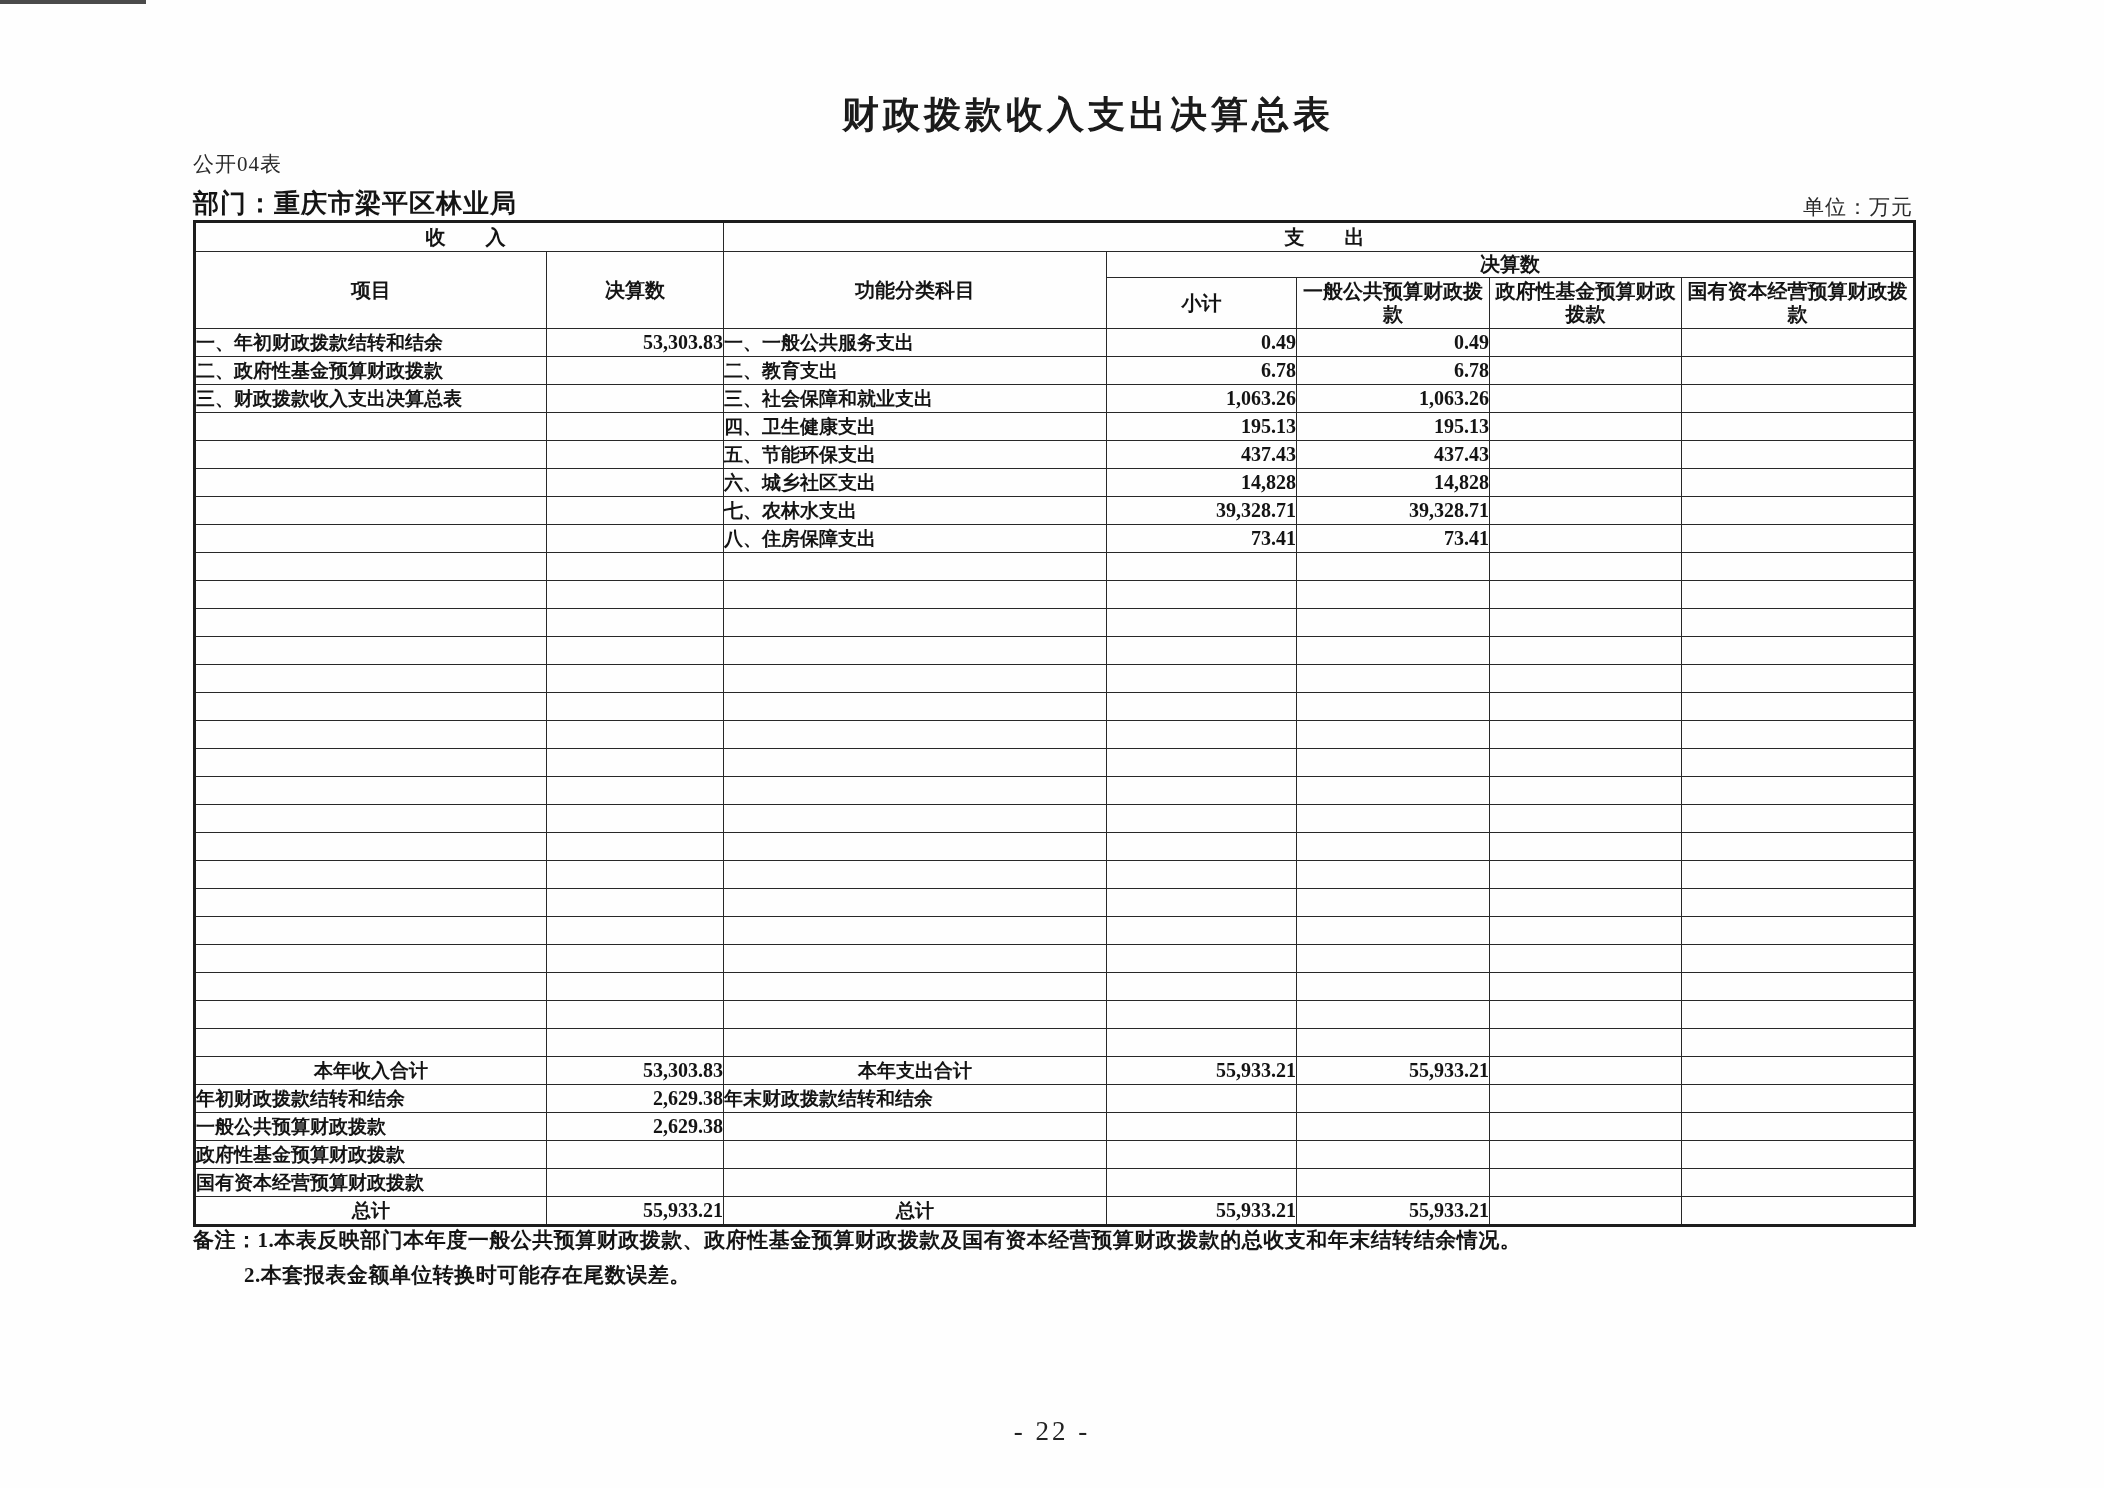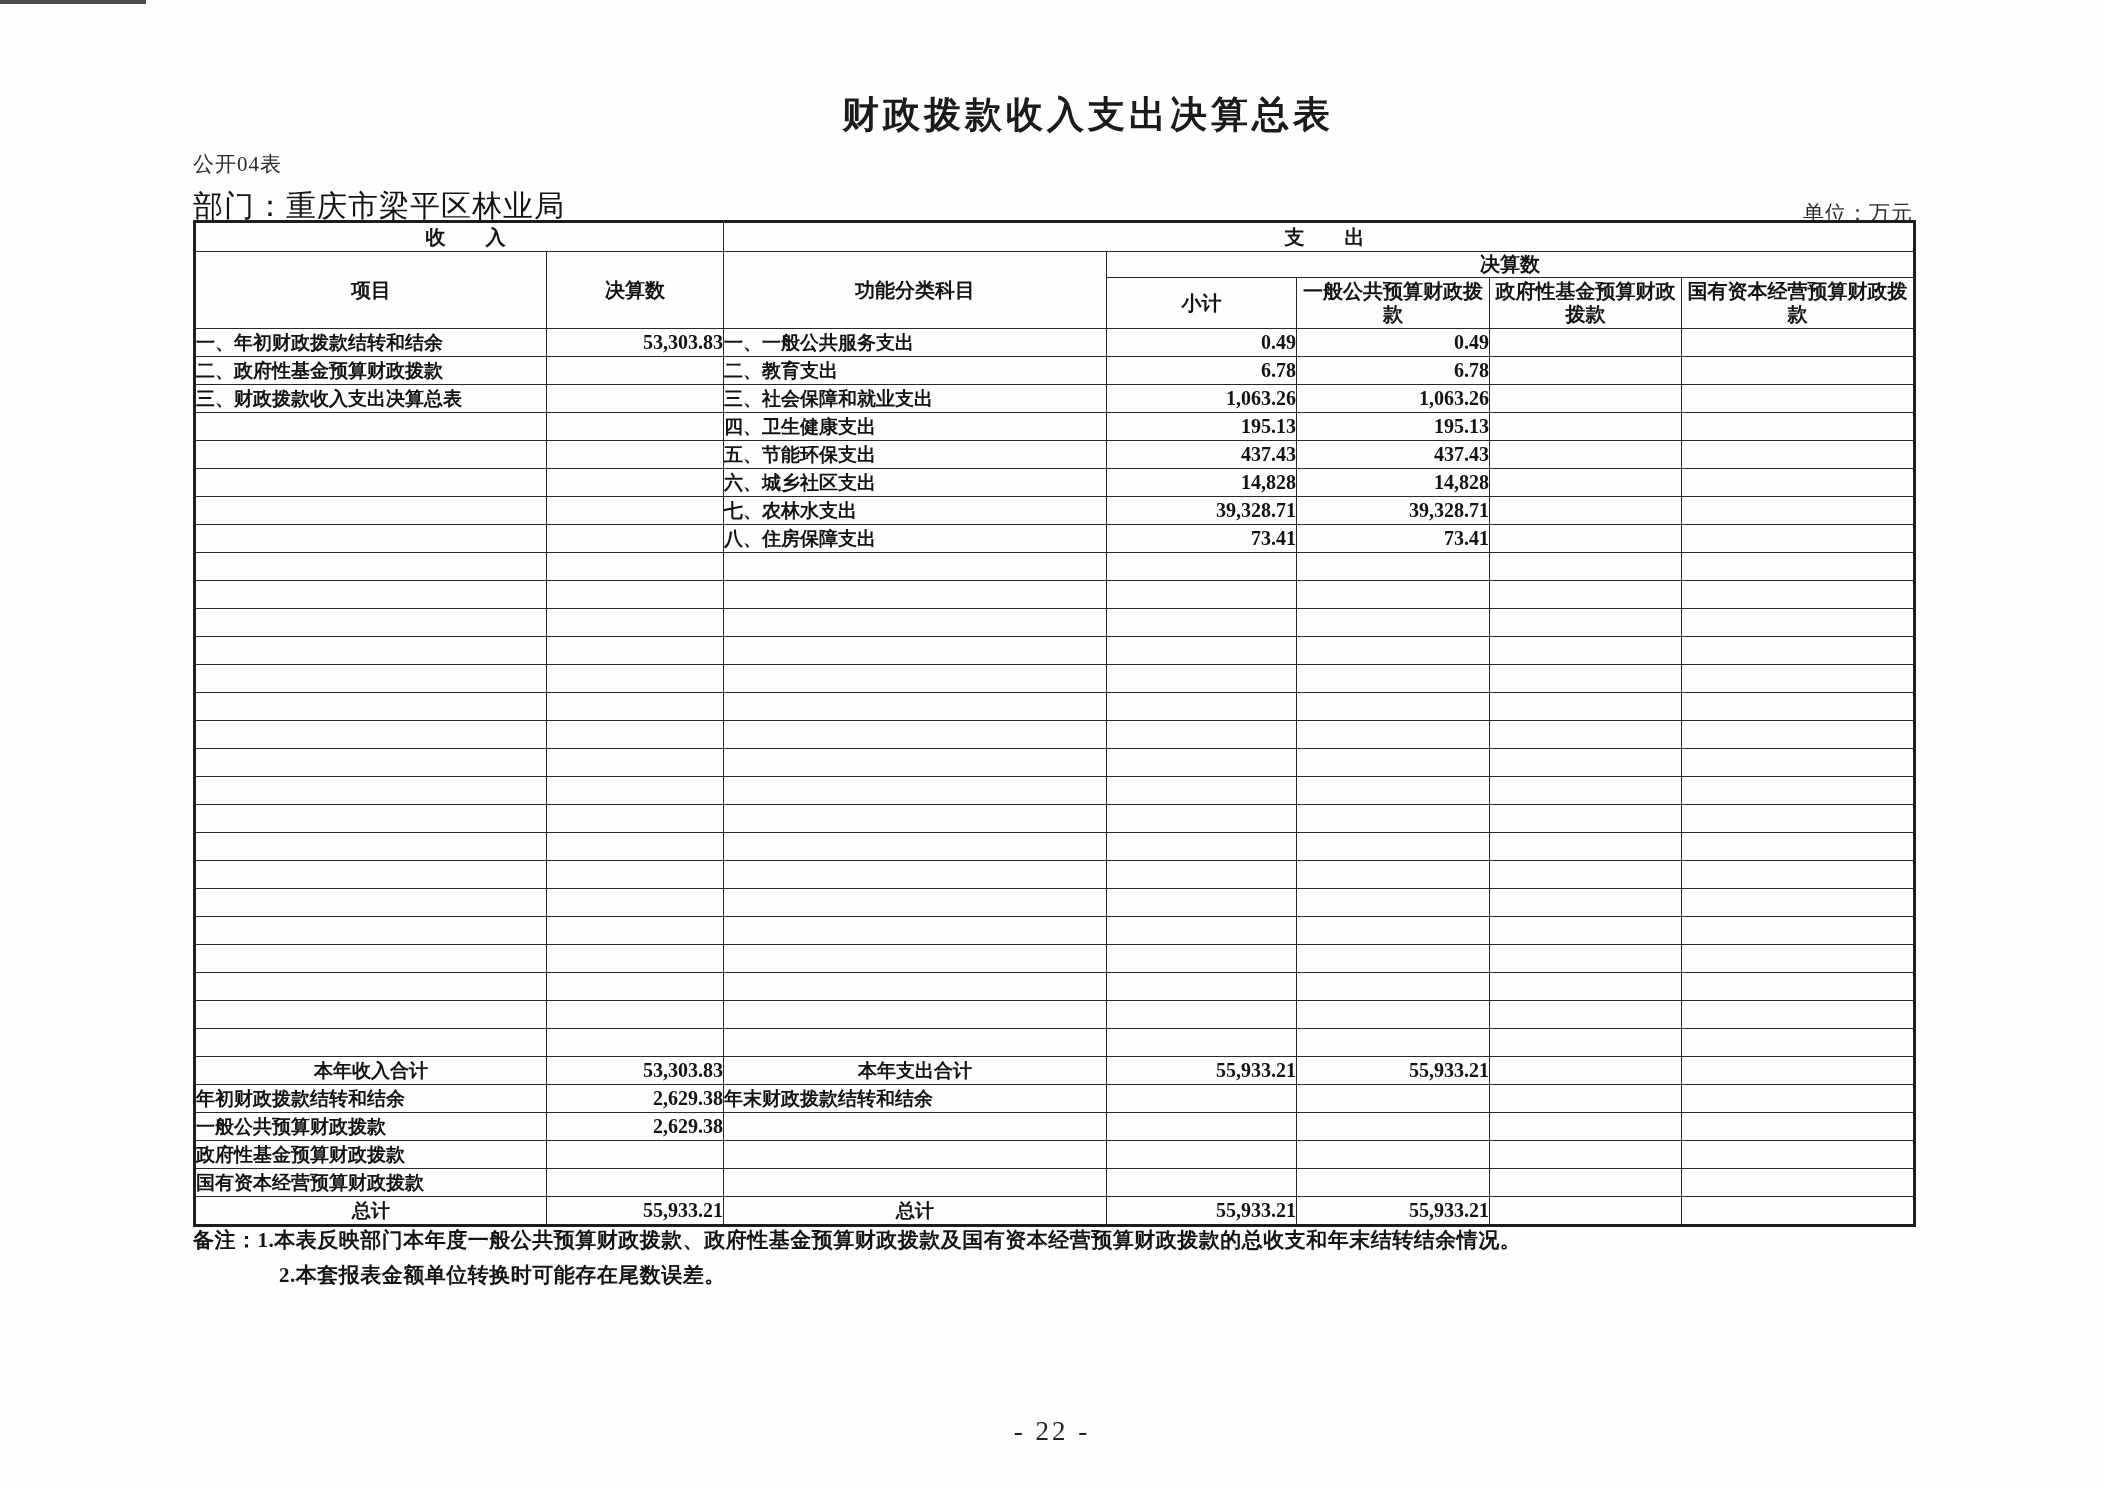--- a/index.html
+++ b/index.html
@@ -19,21 +19,21 @@
     margin-left:36px;
   }
   .table-code{
     position:absolute;top:150px;left:193px;width:1720px;
     text-align:left;font-size:21px;letter-spacing:1px;color:#2a2a2a;
   }
   .meta-row{
     position:absolute;top:186px;left:193px;width:1720px;
     display:flex;justify-content:space-between;align-items:flex-end;
   }
-  .dept{font-size:30px;font-weight:normal;letter-spacing:1px;}
+  .dept{font-size:26px;font-weight:bold;letter-spacing:1px;}
   .unit{font-size:21px;letter-spacing:1px;color:#2a2a2a;}
   table.fiscal{
     position:absolute;top:220px;left:193px;
     width:1720px;table-layout:fixed;border-collapse:collapse;
     border:3px solid #1d1d1d;
   }
   table.fiscal th, table.fiscal td{
     border:1.5px solid #282828;
     overflow:hidden;white-space:nowrap;
     padding:0;
@@ -47,21 +47,21 @@
   tr.h3 th{height:50px;}
   tbody td{height:27px;}
   td.lbl{font-weight:bold;font-size:19px;text-align:left;padding:0 2px;}
   td.num{font-size:20px;text-align:right;padding:0 7px;font-weight:bold;}
   td.ctr{text-align:center;}
   td.ind{padding-left:24px;}
   .notes{
     position:absolute;top:1223px;left:193px;width:1760px;
     font-size:21px;font-weight:bold;line-height:35px;letter-spacing:0.5px;
   }
-  .note-line2{margin-left:86px;}
+  .note-line2{margin-left:51px;}
   .page-number{
     position:absolute;top:1416px;left:0;width:100%;
     text-align:center;font-size:27px;letter-spacing:3px;color:#222;
   }
 </style>
 </head>
 <body>
 
 <div class="page">
 

